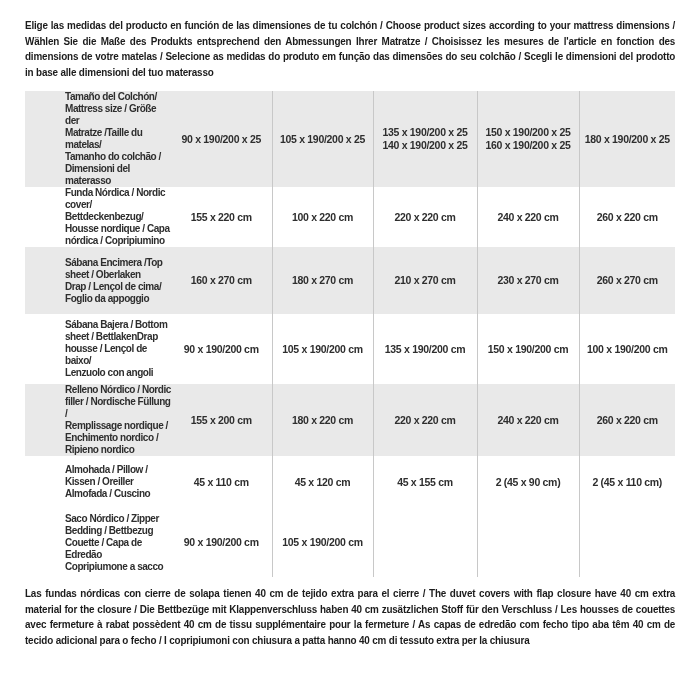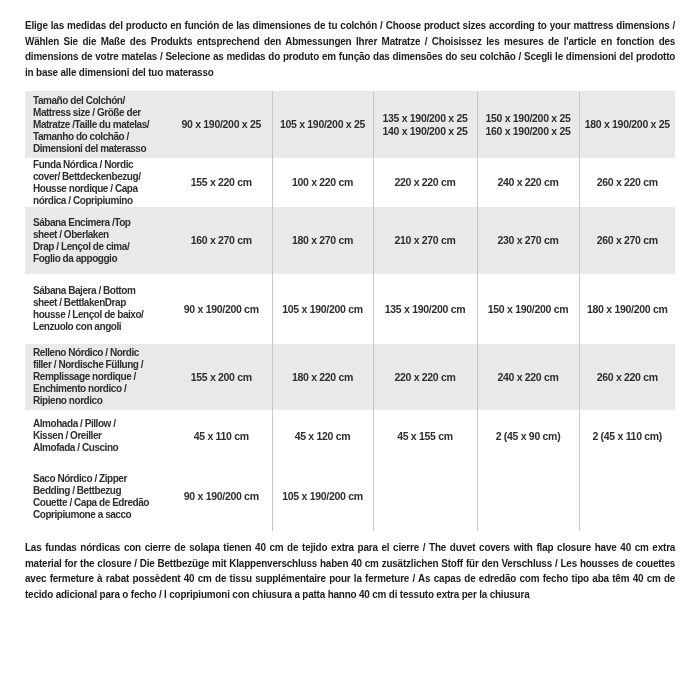--- a/index.html
+++ b/index.html
@@ -34,21 +34,21 @@
     width: 650px;
   }
   td {
     padding: 0;
     vertical-align: middle;
     color: #2e2e2e;
     font-weight: bold;
   }
   td.label {
     text-align: left;
-    padding-left: 8px;
+    padding-left: 40px;
     font-size: 10px;
     line-height: 12px;
     letter-spacing: -0.45px;
     white-space: pre-line;
   }
   td.cell {
     text-align: center;
     font-size: 10.5px;
     line-height: 13px;
     letter-spacing: -0.3px;
@@ -120,21 +120,21 @@
       </tr>
       <tr class="r4">
         <td class="label">Sábana Bajera / Bottom
 sheet / BettlakenDrap
 housse / Lençol de baixo/
 Lenzuolo con angoli</td>
         <td class="cell">90 x 190/200 cm</td>
         <td class="cell">105 x 190/200 cm</td>
         <td class="cell">135 x 190/200 cm</td>
         <td class="cell">150 x 190/200 cm</td>
-        <td class="cell">180 x 190/200 cm</td>
+        <td class="cell">100 x 190/200 cm</td>
       </tr>
       <tr class="r5 shaded">
         <td class="label">Relleno Nórdico / Nordic
 filler / Nordische Füllung /
 Remplissage nordique /
 Enchimento nordico /
 Ripieno nordico</td>
         <td class="cell">155 x 200 cm</td>
         <td class="cell">180 x 220 cm</td>
         <td class="cell">220 x 220 cm</td>

